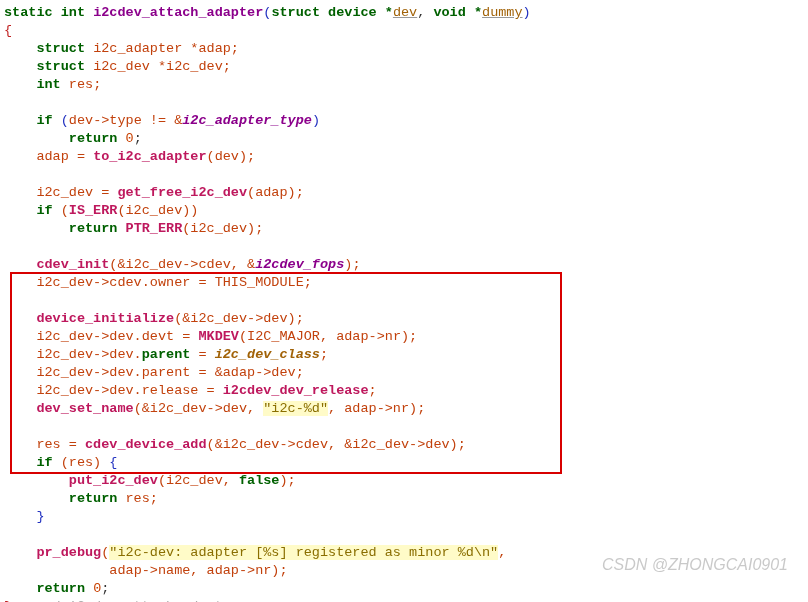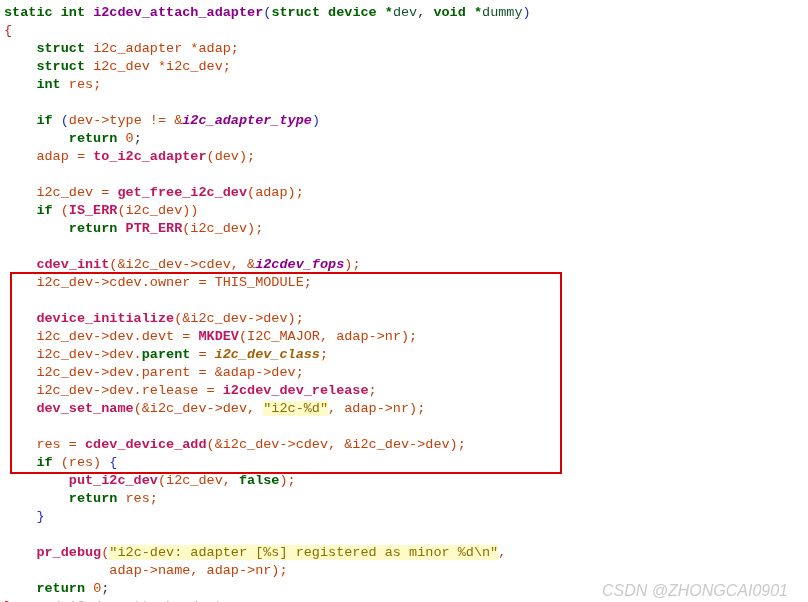--- a/index.html
+++ b/index.html
@@ -18,37 +18,37 @@
   pre {
     margin: 0;
     white-space: pre;
     font-family: inherit;
   }
   .kw   { color: #006000; font-weight: bold; }
   .func-decl { color: #8b008b; font-weight: bold; }
   .func-call { color: #be185d; font-weight: bold; }
   .type-ref { color: #8b008b; font-weight: bold; font-style: italic; }
   .class-ref { color: #a16207; font-weight: bold; font-style: italic; }
-  .param-u { color: #14532d; text-decoration-color: #999; }
+  .param-u { color: #a16207; text-decoration: underline; text-decoration-color: #999; }
   .num  { color: #c84000; }
   .str  { color: #8a6e00; background: #fffbc8; }
   .punct { color: #333333; }
   .brace-red { color: #c02020; }
   .brace-blue { color: #2030c0; }
   .plain { color: #c2410c; }
   .end-comment { color: #aaaaaa; font-style: normal; }
   .highlight-box {
     position: absolute;
     border: 2px solid #d80000;
     pointer-events: none;
   }
   .watermark {
     position: absolute;
     right: 20px;
-    bottom: 2px;
+    bottom: 28px;
     color: rgba(100,100,100,0.35);
     font-family: Arial, sans-serif;
     font-size: 16px;
     font-style: italic;
     pointer-events: none;
   }
 </style>
 </head>
 <body>
 

